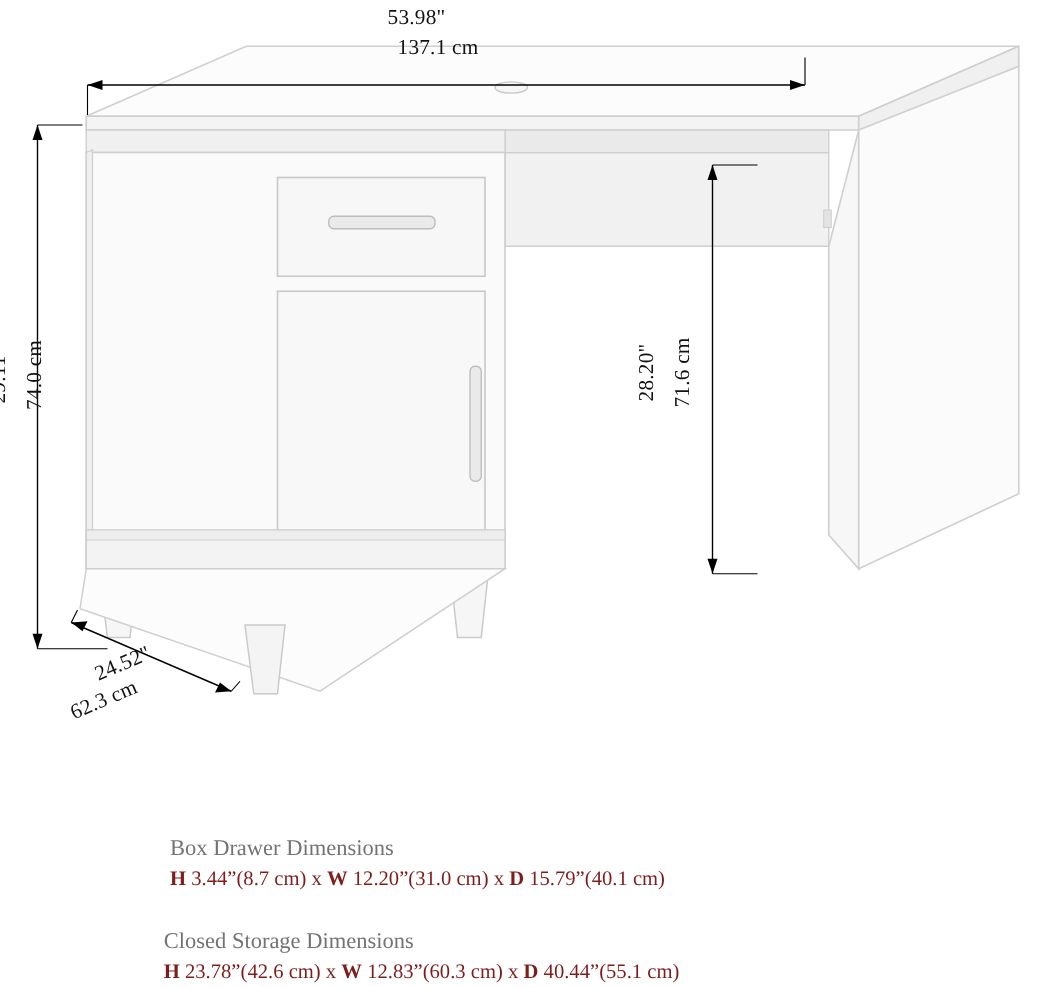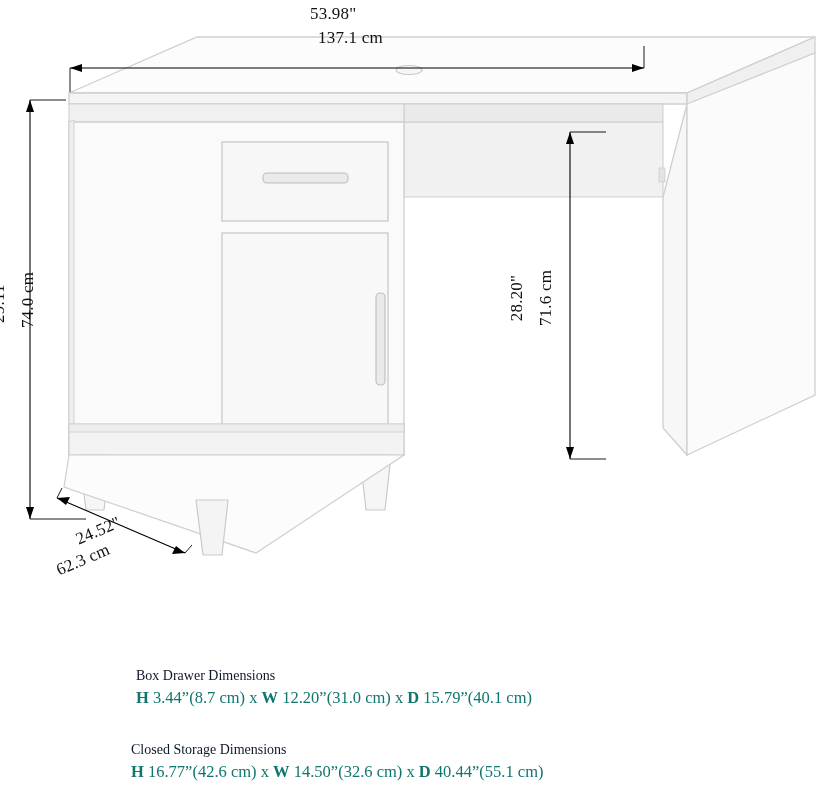--- a/index.html
+++ b/index.html
@@ -36,27 +36,27 @@
   }
   .dim-label.rot {
     transform-origin: 50% 50%;
   }
   .spec-block {
     position: absolute;
     font-family: "Liberation Serif", serif;
     color: #1a1a1a;
   }
   .spec-title {
-    font-size: 14px;
+    font-size: 18px;
     margin-bottom: 4px;
-    color: #0f172a;
+    color: #737373;
   }
   .spec-line {
     font-size: 16.5px;
-    color: #0f766e;
+    color: #7f1d1d;
   }
   .spec-line b {
     font-weight: bold;
   }
 </style>
 </head>
 <body>
 
 <div id="diagram-root">
 
@@ -162,17 +162,17 @@
   <div class="spec-block" style="left:136px; top:668px;">
     <div class="spec-title">Box Drawer Dimensions</div>
     <div class="spec-line">
       <b>H</b><span> 3.44”(8.7 cm) x </span><b>W</b><span> 12.20”(31.0 cm) x </span><b>D</b><span> 15.79”(40.1 cm)</span>
     </div>
   </div>
 
   <div class="spec-block" style="left:131px; top:742px;">
     <div class="spec-title">Closed Storage Dimensions</div>
     <div class="spec-line">
-      <b>H</b><span> 16.77”(42.6 cm) x </span><b>W</b><span> 14.50”(32.6 cm) x </span><b>D</b><span> 40.44”(55.1 cm)</span>
+      <b>H</b><span> 23.78”(42.6 cm) x </span><b>W</b><span> 12.83”(60.3 cm) x </span><b>D</b><span> 40.44”(55.1 cm)</span>
     </div>
   </div>
 
 </div>
 
 </body></html>

